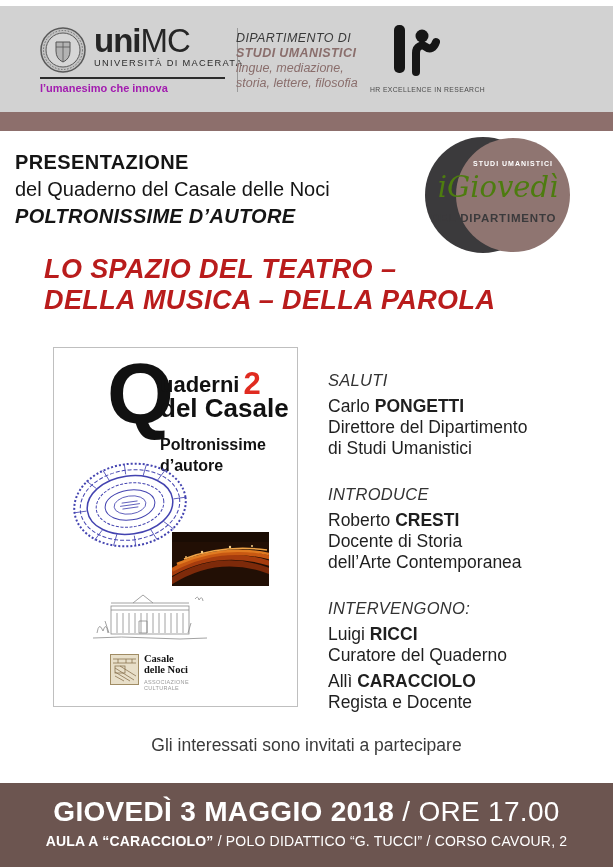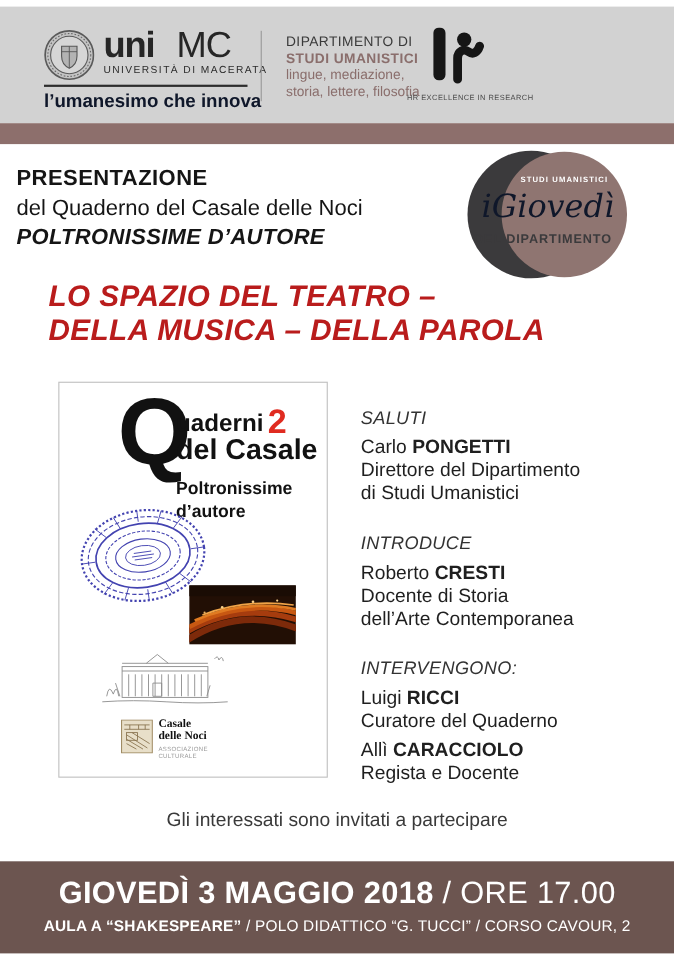--- a/index.html
+++ b/index.html
@@ -6,43 +6,43 @@
   .poster{
     position:relative;width:613px;height:867px;background:#ffffff;
     font-family:"Liberation Sans",sans-serif;overflow:hidden;color:#1a1a1a;
   }
   
   .header{position:absolute;left:0;top:6px;width:613px;height:106px;background:#d2d2d2;}
   .seal{position:absolute;left:40px;top:19px;width:46px;height:50px;}
   .unimc-block{position:absolute;left:94px;top:20px;width:140px;}
   .unimc-wordmark{font-size:33px;line-height:30px;letter-spacing:-1px;color:#262626;}
   .unimc-wordmark .w-bold{font-weight:800;margin-top:48px;}
-  .unimc-wordmark .w-reg{font-weight:500;margin-left:20px;}
+  .unimc-wordmark .w-reg{font-weight:500;}
   .unimc-sub{font-size:9.3px;letter-spacing:1.3px;color:#2c2c2c;margin-top:2px;white-space:nowrap;}
   .unimc-rule{position:absolute;left:40px;top:71px;width:185px;height:2px;background:#2c2c2c;}
-  .unimc-tagline{position:absolute;left:40px;top:76px;font-size:17px;font-weight:700;color:#0f172a;white-space:nowrap;}
+  .unimc-tagline{position:absolute;left:40px;top:76px;font-size:11px;font-weight:700;color:#a21caf;white-space:nowrap;}
   .v-divider{position:absolute;left:237px;top:22px;width:1px;height:64px;background:#9a9a9a;}
-  .dept{position:absolute;left:260px;top:25px;font-size:12.5px;line-height:15px;}
+  .dept{position:absolute;left:236px;top:25px;font-size:12.5px;line-height:15px;font-style:italic;}
   .dept .d1{color:#3a3a3a;letter-spacing:0.4px;}
   .dept .d2{color:#8a6e6c;font-weight:700;letter-spacing:0.4px;}
   .dept .d3,.dept .d4{color:#8a6e6c;}
   .hr-logo{position:absolute;left:392px;top:19px;width:48px;height:52px;}
   .hr-caption{position:absolute;left:370px;top:80px;width:95px;font-size:6.8px;letter-spacing:0.4px;color:#4a4a4a;text-align:center;white-space:nowrap;}
   
   .bar{position:absolute;left:0;top:112px;width:613px;height:19px;background:#8d6f6c;}
   
   .presentation{position:absolute;left:15px;top:149px;width:450px;text-align:left;font-size:20px;line-height:27px;color:#151515;}
   .presentation .p1{font-weight:700;letter-spacing:0.4px;}
   .presentation .p3{font-weight:700;font-style:italic;letter-spacing:0.3px;}
   
   .gio{position:absolute;left:425px;top:137px;width:146px;height:117px;}
   .gio .c-dark{position:absolute;left:0;top:0;width:116px;height:116px;border-radius:50%;background:#3b3a3c;}
   .gio .c-brown{position:absolute;left:31px;top:1px;width:114px;height:114px;border-radius:50%;background:#8f7571;}
   .gio .g-top{position:absolute;left:31px;top:23px;width:114px;text-align:center;font-size:7px;font-weight:700;letter-spacing:1px;color:#fff;}
-  .gio .g-main{position:absolute;left:0;top:33px;width:146px;text-align:center;font-family:"DejaVu Serif","Liberation Serif",serif;font-style:italic;font-size:29px;color:#0f172a;}
+  .gio .g-main{position:absolute;left:0;top:33px;width:146px;text-align:center;font-family:"DejaVu Serif","Liberation Serif",serif;font-style:italic;font-size:29px;color:#4d7c0f;}
   .gio .g-bottom{position:absolute;left:6px;top:75px;width:138px;font-size:11.5px;font-weight:700;letter-spacing:0.8px;color:#3b3a3c;}
   
   .main-title{position:absolute;left:44px;top:254px;font-size:27px;line-height:31px;font-weight:700;font-style:italic;color:#b91c1c;letter-spacing:0.4px;}
   
   .cover{position:absolute;left:53px;top:347px;width:243px;height:358px;background:#fff;border:1px solid #bfbfbf;}
   .cover .bigQ{position:absolute;left:53px;top:2px;font-size:86px;line-height:86px;font-weight:800;color:#111;}
   .cover .q-line1{position:absolute;left:106px;top:18px;font-size:22px;font-weight:800;color:#111;}
   .cover .q-num{font-size:31px;color:#e02b20;margin-left:4px;vertical-align:-2px;}
   .cover .q-line2{position:absolute;left:106px;top:45px;font-size:26px;font-weight:800;color:#111;}
   .cover .subt{position:absolute;left:106px;top:86px;font-size:16px;line-height:21px;font-weight:800;color:#111;}
@@ -203,16 +203,16 @@
     <div class="prog-gap"></div>
     <div class="prog-name"><span>Allì</span> <b>CARACCIOLO</b></div>
     <div class="prog-role">Regista e Docente</div>
 
   </div>
 
   <div class="invite">Gli interessati sono invitati a partecipare</div>
 
   <div class="footer">
     <div class="f1"><b>GIOVEDÌ 3 MAGGIO 2018</b><span> / </span><span>ORE 17.00</span></div>
-    <div class="f2"><b>AULA A “SHAKESPEARE”</b><span> / POLO DIDATTICO “G. TUCCI” / CORSO CAVOUR, 2</span></div>
+    <div class="f2"><b>AULA A “CARACCIOLO”</b><span> / POLO DIDATTICO “G. TUCCI” / CORSO CAVOUR, 2</span></div>
   </div>
 
 </div>
 
 </body></html>

